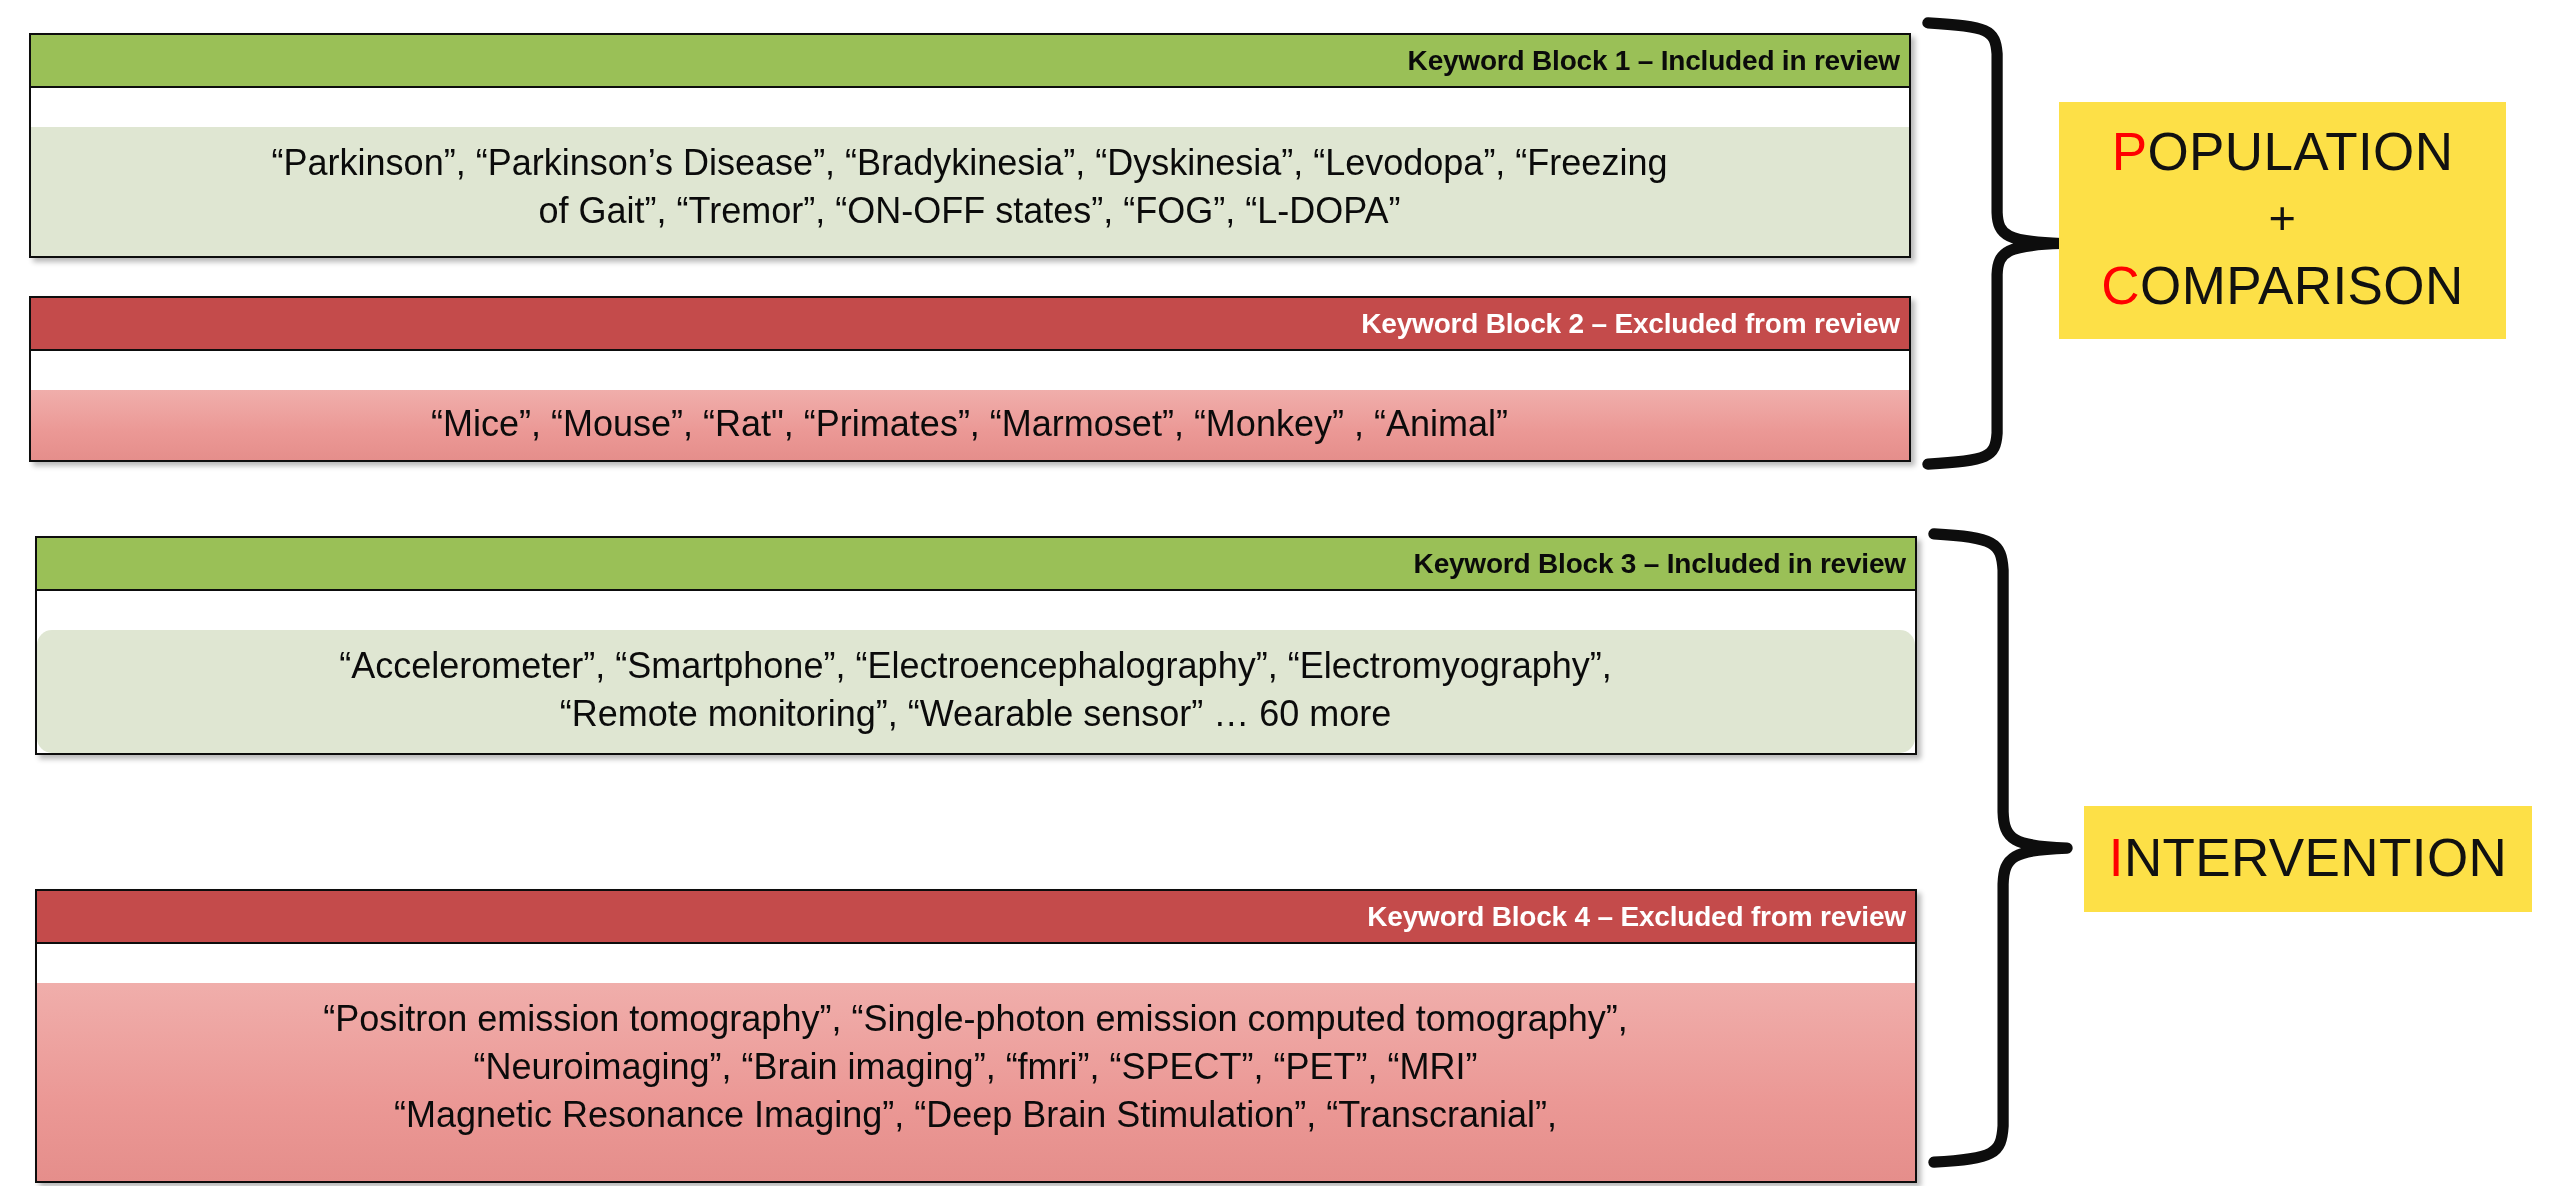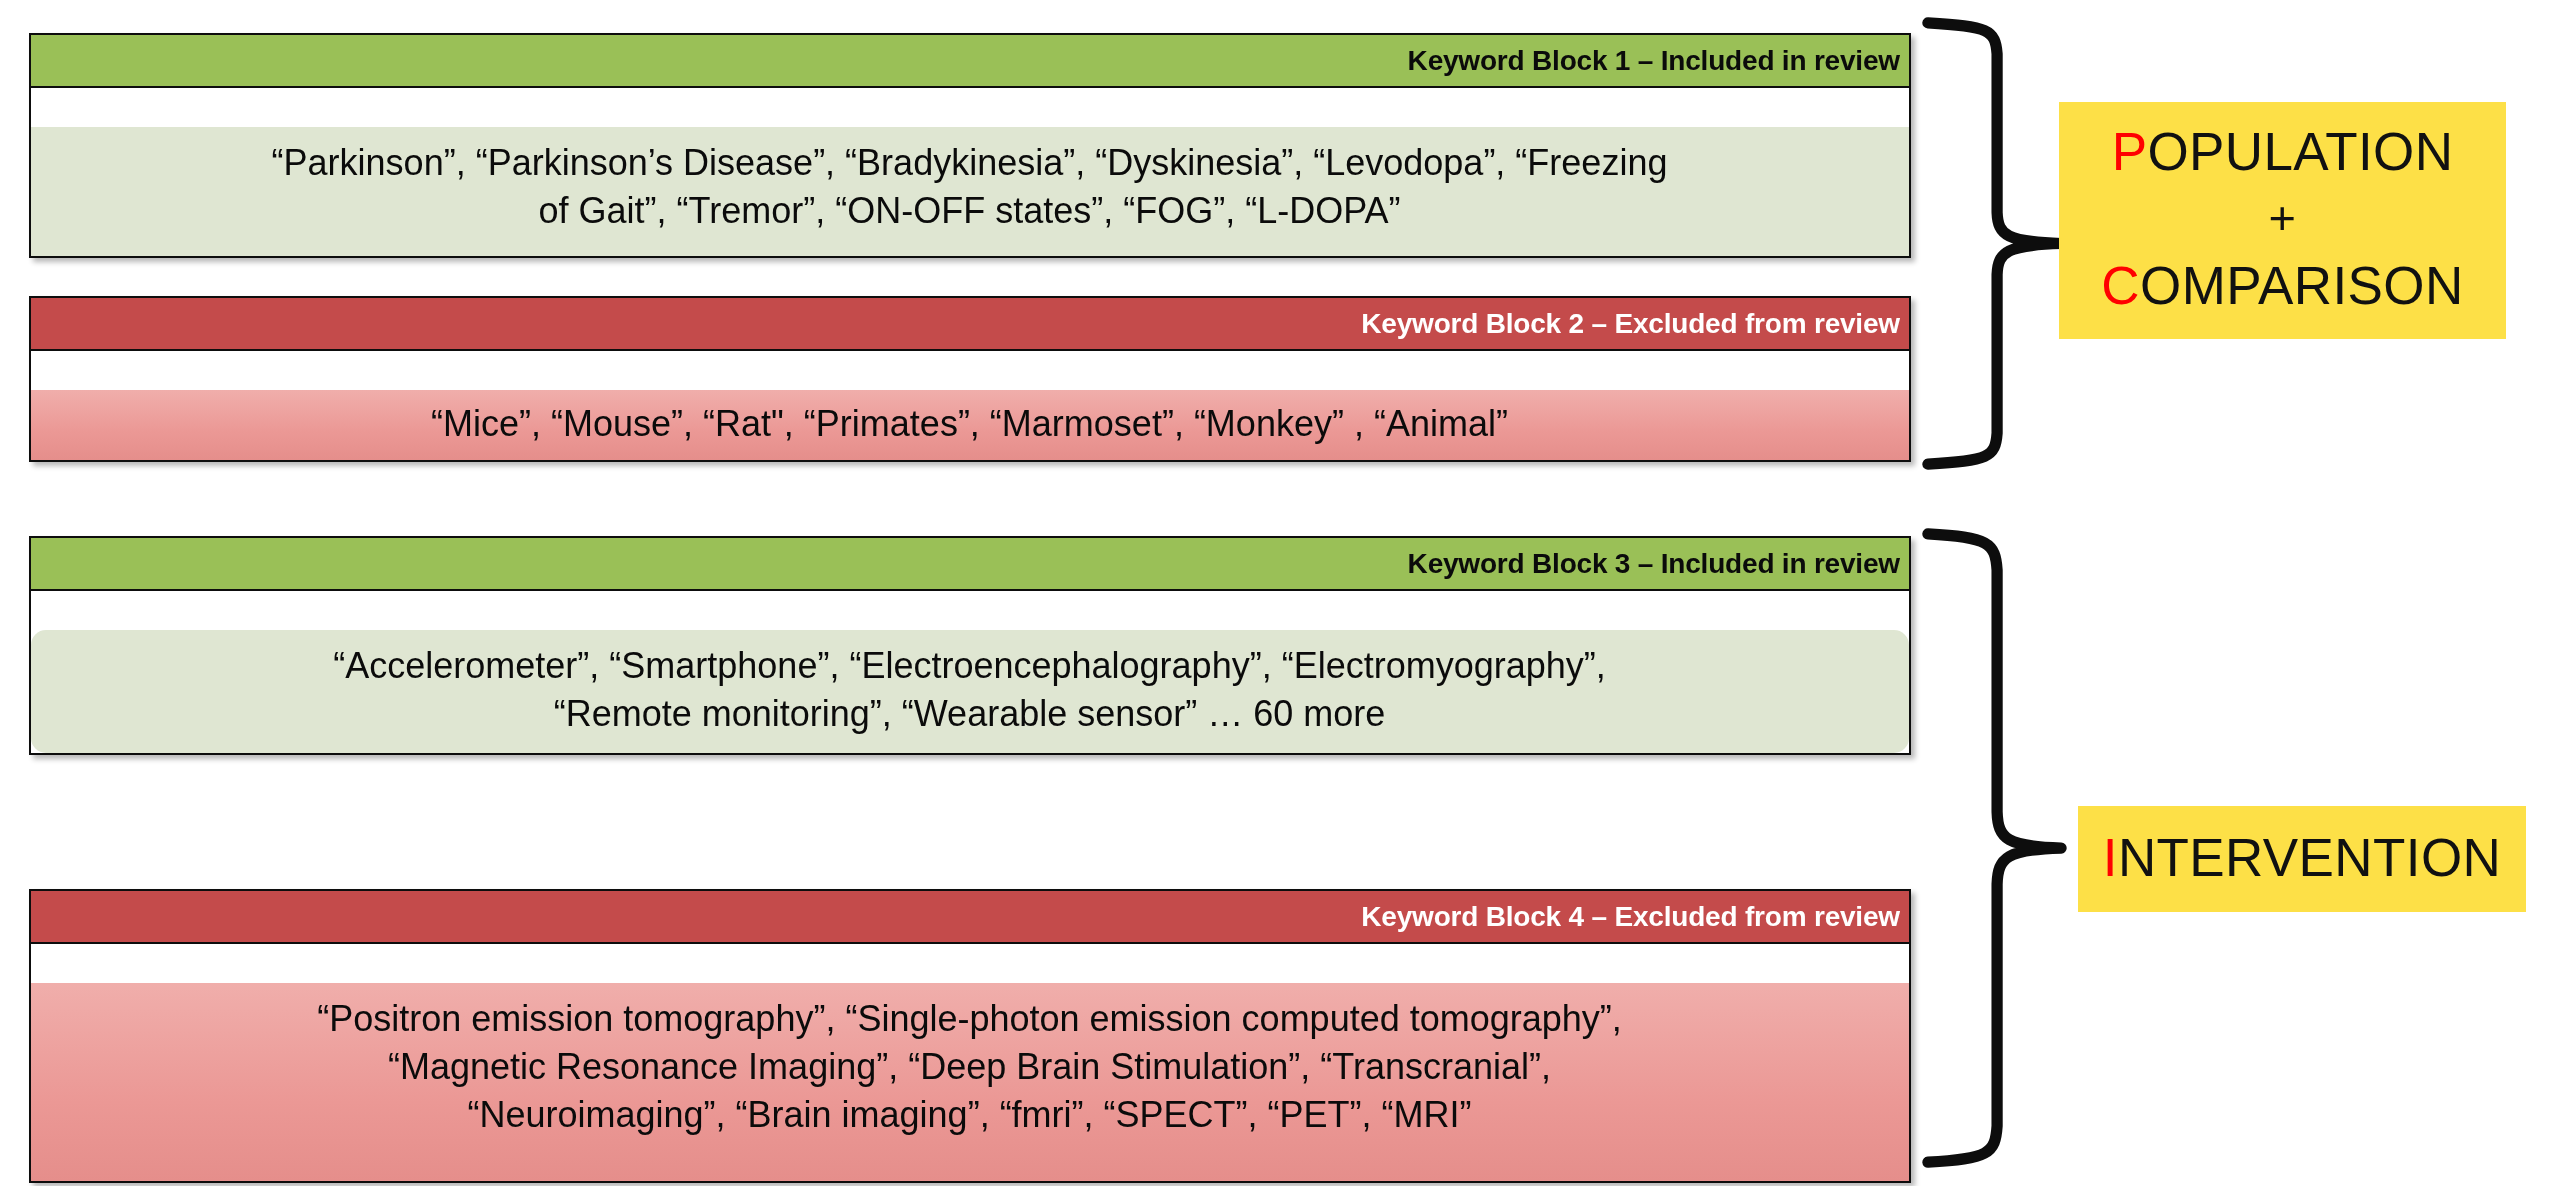--- a/index.html
+++ b/index.html
@@ -13,21 +13,21 @@
     position: relative;
     font-family: "Liberation Sans", sans-serif;
     overflow: hidden;
   }
 
   
   .group {
     position: absolute;
   }
   #group-pc { left: 0px;  top: 0px;   width: 2576px; height: 517px; }
-  #group-i  { left: 0px;  top: 517px; width: 2076px; height: 669px; padding-left: 42px; }
+  #group-i  { left: 6px;  top: 517px; width: 2076px; height: 669px; padding-left: 42px; }
 
   
   .kw-block {
     position: absolute;
     left: 28.5px;
     width: 1882px;
     box-sizing: border-box;
     border: 2.6px solid #0d0d0d;
     box-shadow: 4.3px 4.3px 5.2px rgba(0,0,0,0.28);
   }
@@ -164,22 +164,22 @@
     <div class="kw-body included">
       <div>“Accelerometer”, “Smartphone”, “Electroencephalography”, “Electromyography”,</div>
       <div>“Remote monitoring”, “Wearable sensor” … 60 more</div>
     </div>
   </div>
 
   <div class="kw-block" id="block-4">
     <div class="kw-header excluded">Keyword Block 4 – Excluded from review</div>
     <div class="kw-body excluded">
       <div>“Positron emission tomography”, “Single-photon emission computed tomography”,</div>
+      <div>“Neuroimaging”, “Brain imaging”, “fmri”, “SPECT”, “PET”, “MRI”</div>
       <div>“Magnetic Resonance Imaging”, “Deep Brain Stimulation”,  “Transcranial”,</div>
-      <div>“Neuroimaging”, “Brain imaging”, “fmri”, “SPECT”, “PET”, “MRI”</div>
     </div>
   </div>
 
   <div class="brace" id="brace-i">
     <svg viewBox="0 0 170 752" preserveAspectRatio="none" aria-hidden="true">
       <path d="M8 8 C 78 12, 86 18, 88 50 L 88 330 C 89 362, 100 370, 162 372 C 100 374, 89 382, 88 414 L 88 694 C 86 726, 78 732, 8 736" fill="none" stroke="#0d0d0d" stroke-width="13" stroke-linecap="round" stroke-linejoin="round"></path>
     </svg>
   </div>
 
   <div class="pico-label" id="pico-i">

